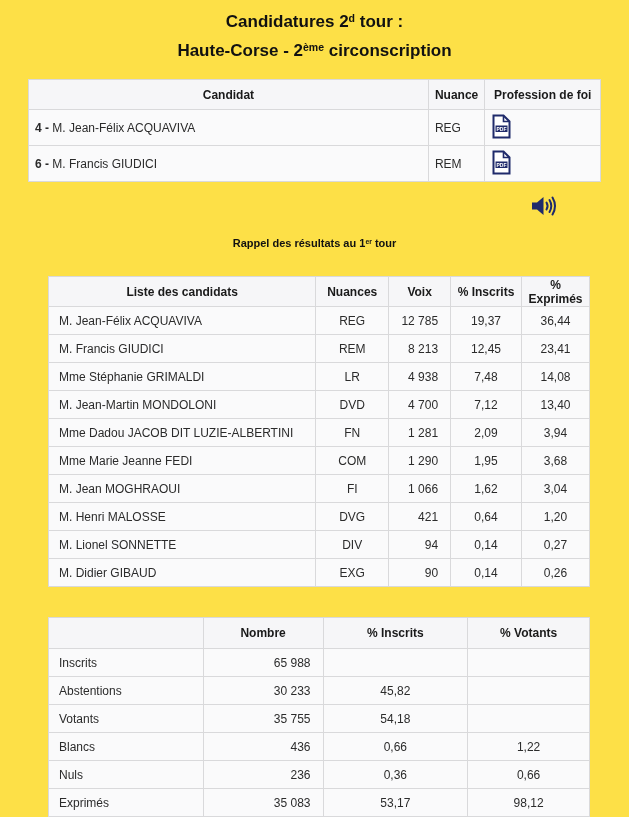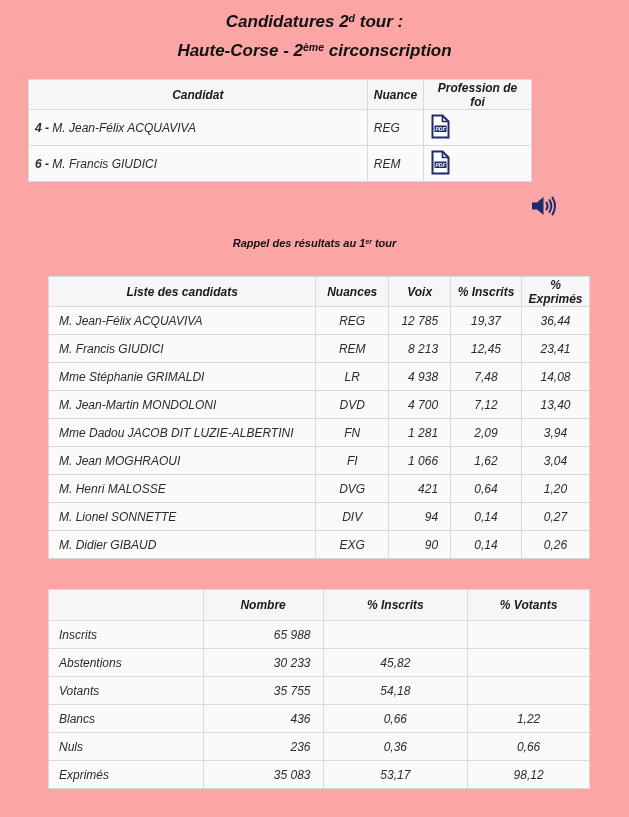--- a/index.html
+++ b/index.html
@@ -3,21 +3,21 @@
 <meta charset="utf-8">
 <style>
   * { margin: 0; padding: 0; box-sizing: border-box; }
   html, body {
     width: 629px;
     background: #f3f3f5;
     font-family: "Liberation Sans", sans-serif;
     color: #2b2b2b;
     -webkit-font-smoothing: antialiased;
   }
-  .page { width: 629px; height: 817px; overflow: hidden; background: #fca5a5; font-style: italic; }
+  .page { width: 629px; height: 817px; overflow: hidden; background: #fde047; }
 
   
   .main-title {
     text-align: center;
     font-size: 17px;
     font-weight: bold;
     color: #111;
     margin-top: 8px;
     line-height: 28px;
   }
@@ -46,21 +46,21 @@
   th, td { border: 1px solid #d9d9db; }
   th {
     font-weight: bold;
     color: #1a1a1a;
     text-align: center;
     background: #f6f6f8;
   }
 
   
   .candidates-table {
-    width: 504px;
+    width: 573px;
     margin: 13px 0 0 28px;
   }
   .candidates-table th { height: 30px; padding: 0 6px; }
   .candidates-table td { height: 36px; padding: 0 6px; }
   .candidates-table .col-candidat { width: 402px; }
   .candidates-table .col-nuance { width: 55px; }
   .candidates-table .col-foi { width: 116px; }
   .candidate-number { font-weight: bold; }
 
   .pdf-link { display: inline-block; line-height: 0; cursor: pointer; }
@@ -218,20 +218,27 @@
         <td class="cell-center">13,40</td>
       </tr>
       <tr>
         <td class="cell-name">Mme Dadou JACOB DIT LUZIE-ALBERTINI</td>
         <td class="cell-center">FN</td>
         <td class="cell-num">1 281</td>
         <td class="cell-center">2,09</td>
         <td class="cell-center">3,94</td>
       </tr>
       <tr>
+        <td class="cell-name">Mme Marie Jeanne FEDI</td>
+        <td class="cell-center">COM</td>
+        <td class="cell-num">1 290</td>
+        <td class="cell-center">1,95</td>
+        <td class="cell-center">3,68</td>
+      </tr>
+      <tr>
         <td class="cell-name">M. Jean MOGHRAOUI</td>
         <td class="cell-center">FI</td>
         <td class="cell-num">1 066</td>
         <td class="cell-center">1,62</td>
         <td class="cell-center">3,04</td>
       </tr>
       <tr>
         <td class="cell-name">M. Henri MALOSSE</td>
         <td class="cell-center">DVG</td>
         <td class="cell-num">421</td>

